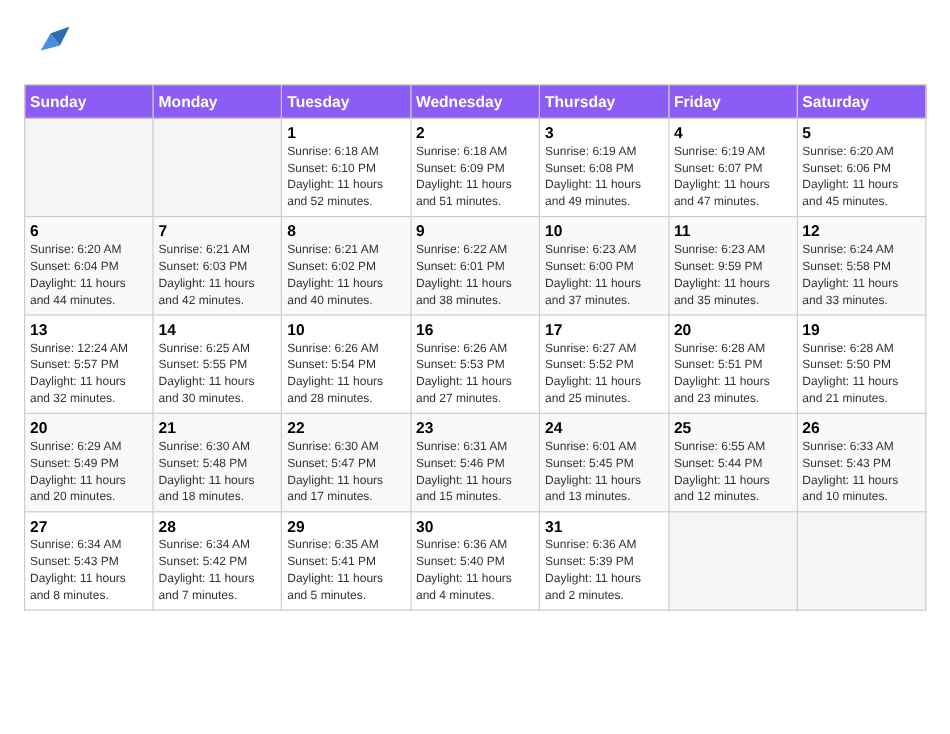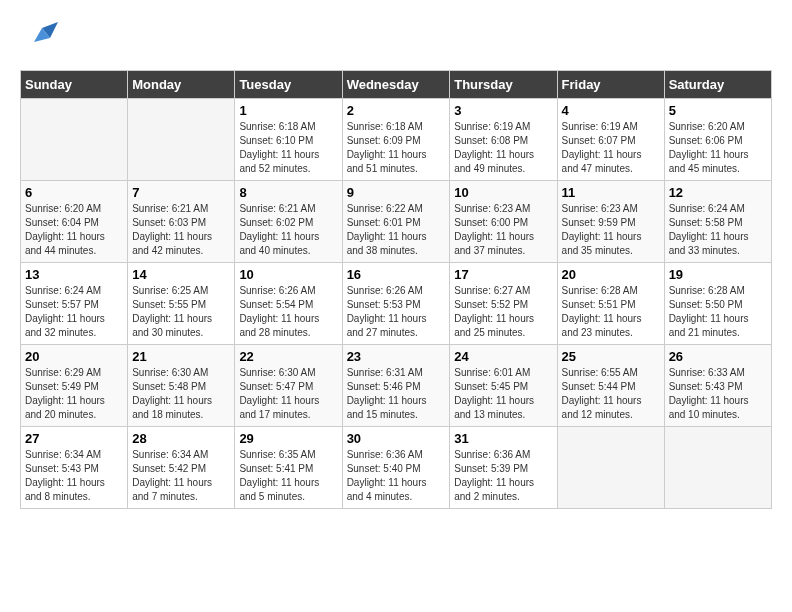--- a/index.html
+++ b/index.html
@@ -41,21 +41,21 @@
     .location {
       font-size: 16px;
       color: #555;
     }
     .calendar {
       width: 100%;
       border-collapse: collapse;
       font-size: 11px;
     }
     .calendar th {
-      background: #404040;
+      background: #8b5cf6;
       color: #fff;
       padding: 6px 4px;
       text-align: left;
       font-size: 13px;
       font-weight: bold;
       border: 1px solid #ccc;
     }
     .calendar td {
       border: 1px solid #ccc;
       vertical-align: top;
@@ -190,21 +190,21 @@
         <td>
           <div class="day-number">12</div>
           <div class="day-info">Sunrise: 6:24 AM
 Sunset: 5:58 PM
 Daylight: 11 hours and 33 minutes.</div>
         </td>
       </tr>
       <tr>
         <td>
           <div class="day-number">13</div>
-          <div class="day-info">Sunrise: 6:24 AM
+          <div class="day-info">Sunrise: 12:24 AM
 Sunset: 5:57 PM
 Daylight: 11 hours and 32 minutes.</div>
         </td>
         <td>
           <div class="day-number">14</div>
           <div class="day-info">Sunrise: 6:25 AM
 Sunset: 5:55 PM
 Daylight: 11 hours and 30 minutes.</div>
         </td>
         <td>

